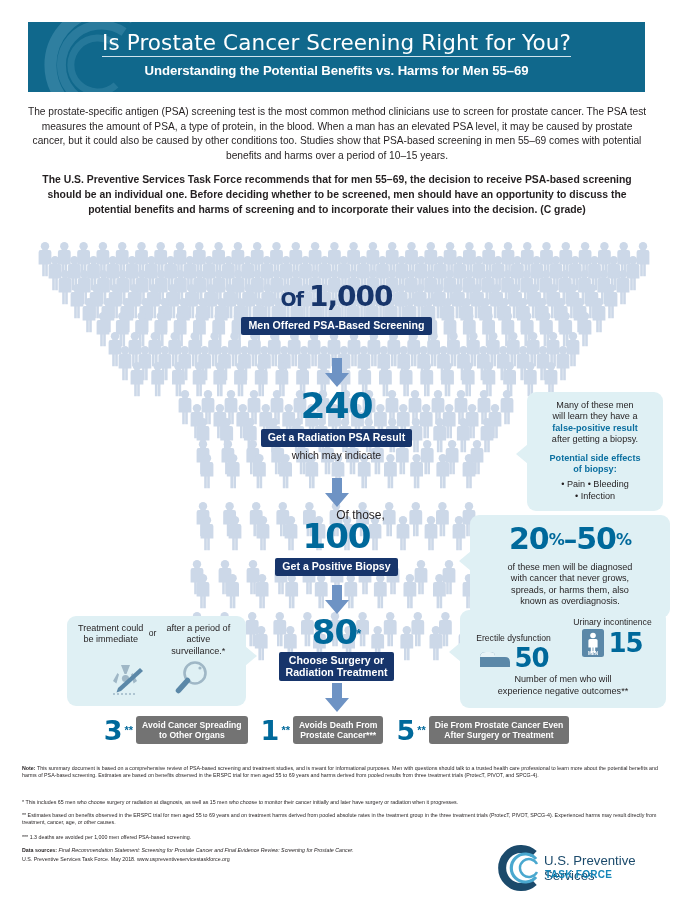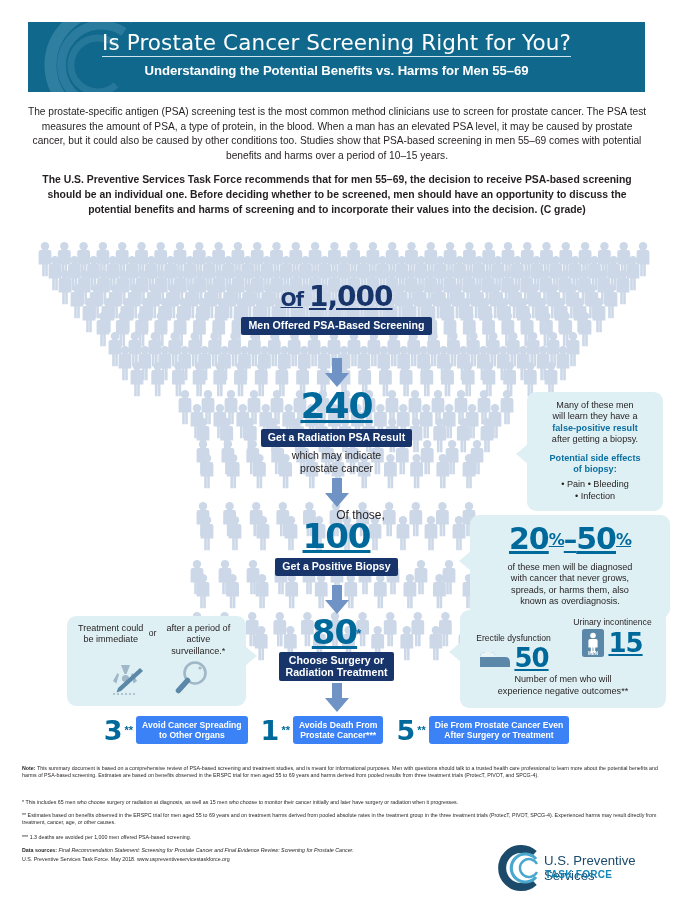--- a/index.html
+++ b/index.html
@@ -38,21 +38,21 @@
     font-size:10.4px;line-height:15px;font-weight:bold;color:#231f20;
   }
 
   
   .peoplefield{position:absolute;left:0;top:240px;width:673px;height:470px;}
 
   
   .stage{position:absolute;text-align:center;width:673px;left:0;}
   .bignum{
     color:#00699b;font-weight:bold;line-height:1;
-    font-family:"DejaVu Sans", sans-serif;letter-spacing:-1px;text-decoration:underline;
+    font-family:"DejaVu Sans", sans-serif;letter-spacing:-1px;
   }
   .pill{
     display:inline-block;background:#17356b;color:#fff;font-weight:bold;
     font-size:10.6px;padding:2px 7px 3px;border-radius:2px;line-height:13px;
   }
   .substr{font-size:10.6px;line-height:13px;color:#231f20;margin-top:2px;}
   .prestr{font-size:12px;color:#231f20;line-height:12px;padding-left:48px;}
 
   .arrow{position:absolute;left:50%;margin-left:-15px;width:30px;height:30px;}
 
@@ -68,21 +68,21 @@
   .outrow{position:absolute;left:0;top:716px;width:673px;display:flex;
     justify-content:center;align-items:center;gap:13px;}
   .outitem{display:flex;align-items:center;gap:3px;}
   .outnum{
     color:#00699b;font-weight:bold;font-size:27px;line-height:27px;
     font-family:"DejaVu Sans", sans-serif;
   }
   .outstar{color:#00699b;font-weight:bold;font-size:11px;vertical-align:super;
     line-height:10px;margin-left:-1px;}
   .outlbl{
-    background:#3b82f6;color:#fff;font-weight:bold;font-size:8.6px;
+    background:#737373;color:#fff;font-weight:bold;font-size:8.6px;
     line-height:10px;padding:4px 6px;border-radius:3px;text-align:center;
   }
 
   
   .foot{position:absolute;left:22px;width:640px;font-size:5.3px;
     line-height:7.4px;color:#231f20;}
   .foot b{font-weight:bold;}
   .foot i{font-style:italic;}
 
   
@@ -511,21 +511,20 @@
   <svg class="arrow" style="top:358px;" viewBox="0 0 30 30">
     <path d="M10 0 h10 v15 h7 l-12 14 l-12 -14 h7 z" fill="#6e93c4"></path>
   </svg>
 
   <div class="stage" style="top:388px;">
     <div class="bignum" style="font-size:36px;">240</div>
     <div style="margin-top:3px;">
       <span class="pill">Get a Radiation PSA Result</span>
     </div>
     <div class="substr">which may indicate</div>
-    <div class="substr" style="margin-top:0;">prostate cancer</div>
   </div>
 
   <svg class="arrow" style="top:478px;" viewBox="0 0 30 30">
     <path d="M10 0 h10 v15 h7 l-12 14 l-12 -14 h7 z" fill="#6e93c4"></path>
   </svg>
 
   <div class="stage" style="top:509px;">
     <div class="prestr">Of those,</div>
     <div class="bignum" style="font-size:34px;margin-top:-2px;">100</div>
     <div style="margin-top:3px;">

